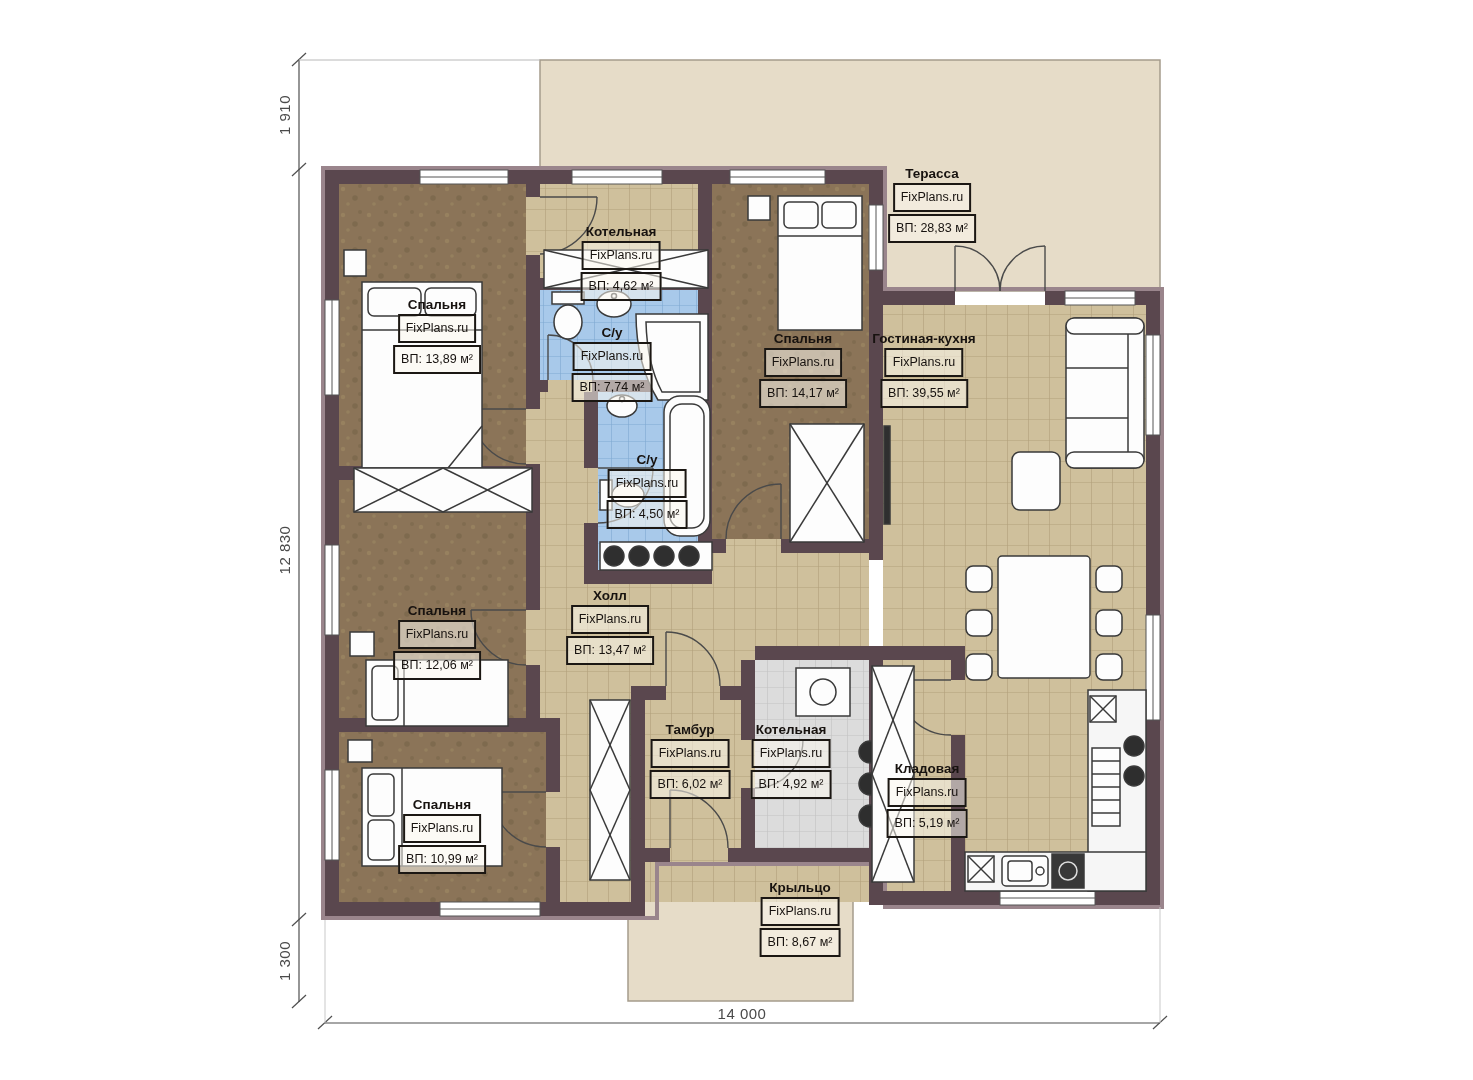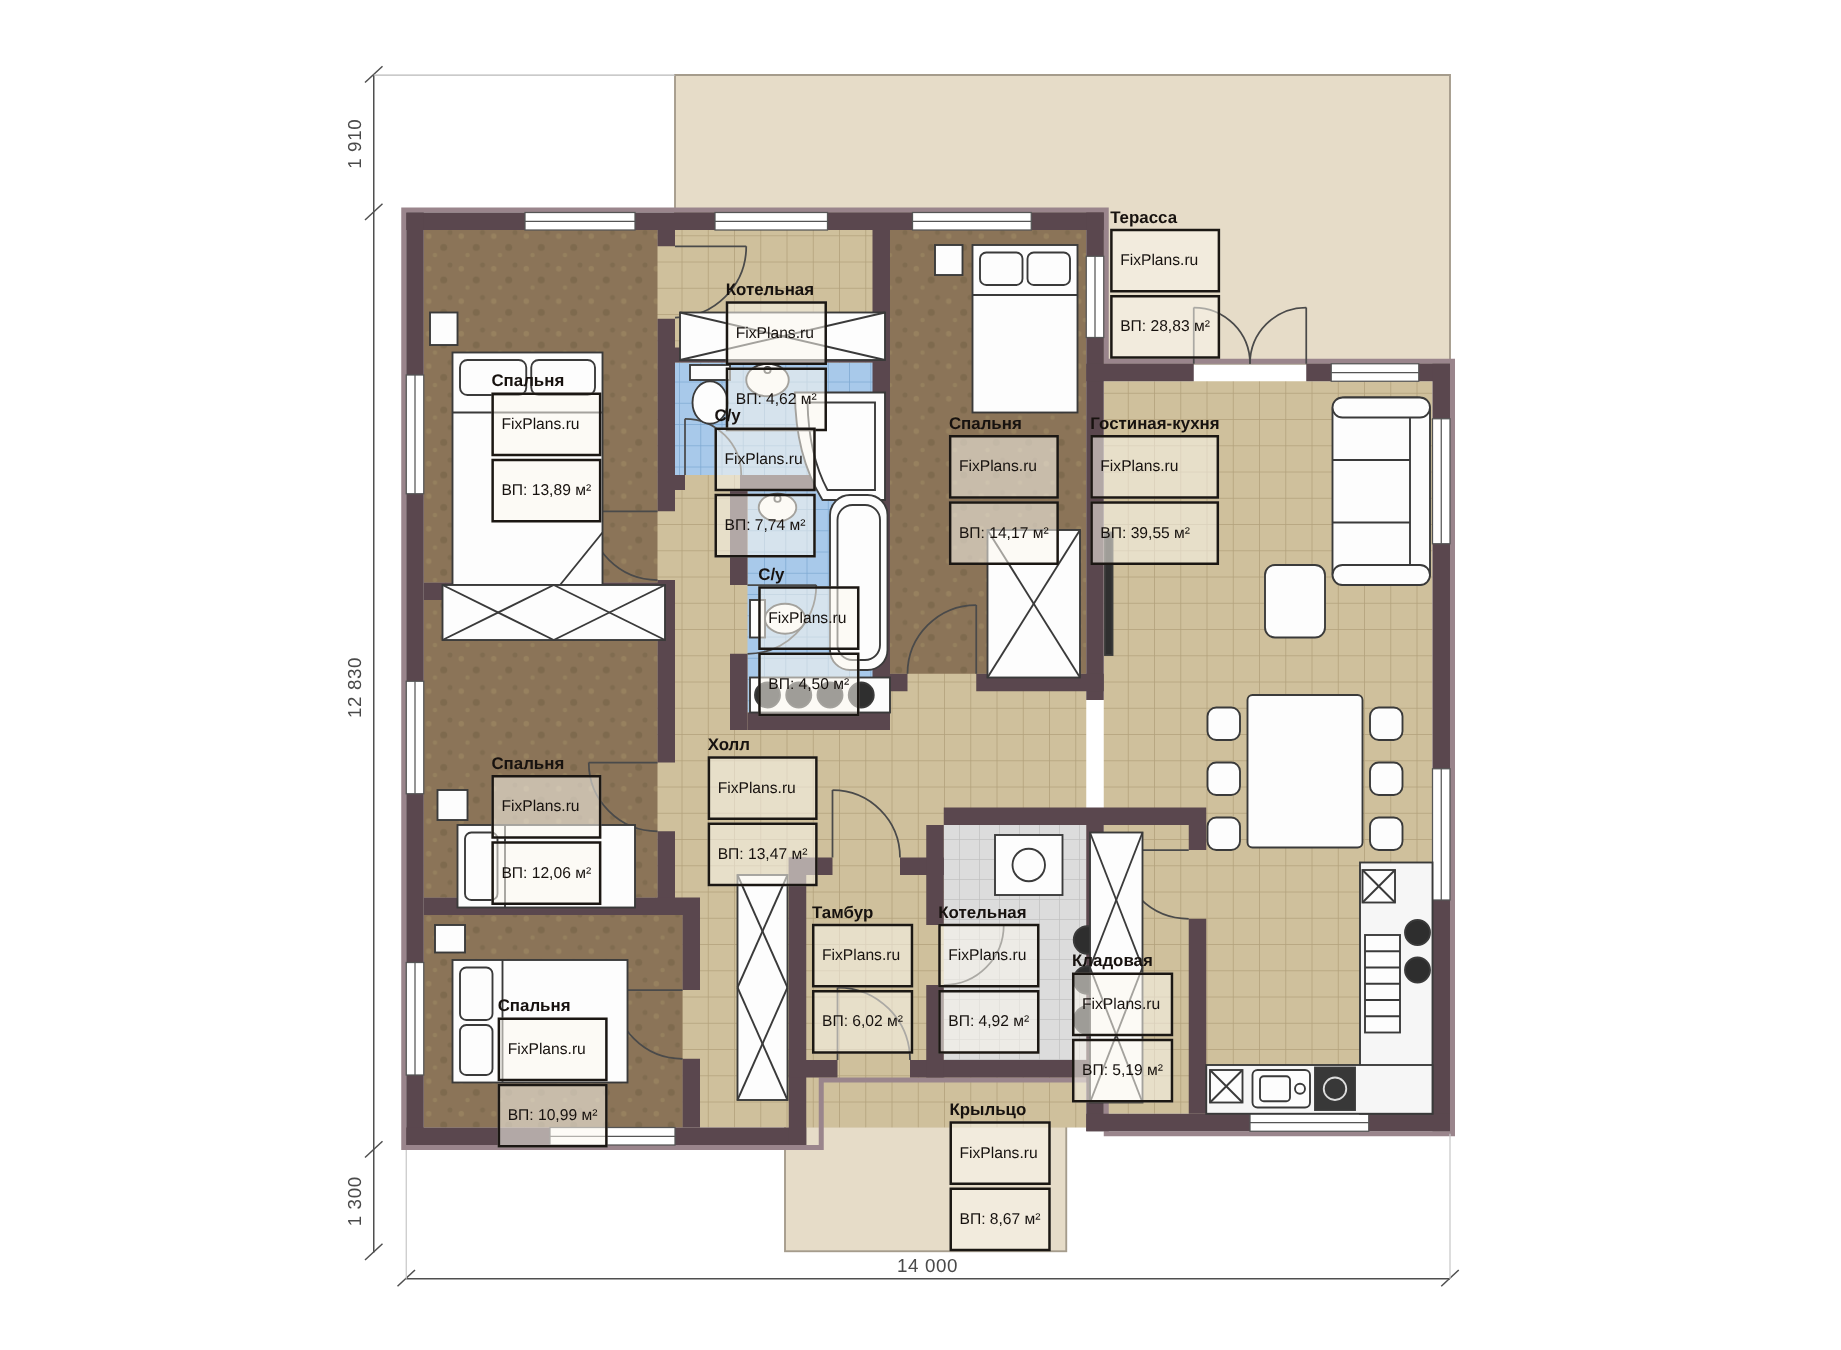--- a/index.html
+++ b/index.html
@@ -1,22 +1,22 @@
 <!DOCTYPE html>
 <html><head>
 <meta charset="utf-8">
 <style>
   html,body{margin:0;padding:0;background:#ffffff;}
   #stage{position:relative;width:1473px;height:1080px;background:#ffffff;overflow:hidden;
          font-family:"Liberation Sans",sans-serif;}
   #plan-svg{position:absolute;left:0;top:0;z-index:1;}
   .room-label{position:absolute;transform:translateX(-50%);display:flex;flex-direction:column;
-              gap:2px;z-index:5;pointer-events:none;}
+              align-items:center;gap:2px;z-index:5;pointer-events:none;}
   .rl-title{font-size:13.5px;font-weight:700;color:#17120f;white-space:nowrap;line-height:15px;}
-  .rl-box{border:2px solid #1b1713;background:rgba(252,248,238,0.55);padding:15px 6px;
+  .rl-box{border:2px solid #1b1713;background:rgba(252,248,238,0.55);padding:4px 6px;
           font-size:12.5px;font-weight:400;color:#17120f;line-height:17px;white-space:nowrap;}
   .dim-label{position:absolute;font-size:15px;color:#4a4a4a;letter-spacing:0.5px;z-index:4;
              transform:translate(-50%,-50%);white-space:nowrap;}
   .dim-label.vert{transform:translate(-50%,-50%) rotate(-90deg);}
 </style>
 </head>
 <body>
 
 <div id="stage">
 
@@ -437,21 +437,21 @@
 <div class="room-label" style="left:690px;top:722px">
   <div class="rl-title">Тамбур</div>
   <div class="rl-box">FixPlans.ru</div>
   <div class="rl-box">ВП: 6,02 м²</div>
 </div>
 <div class="room-label" style="left:791px;top:722px">
   <div class="rl-title">Котельная</div>
   <div class="rl-box">FixPlans.ru</div>
   <div class="rl-box">ВП: 4,92 м²</div>
 </div>
-<div class="room-label" style="left:898px;top:761px">
+<div class="room-label" style="left:927px;top:761px">
   <div class="rl-title">Кладовая</div>
   <div class="rl-box">FixPlans.ru</div>
   <div class="rl-box">ВП: 5,19 м²</div>
 </div>
 <div class="room-label" style="left:800px;top:880px">
   <div class="rl-title">Крыльцо</div>
   <div class="rl-box">FixPlans.ru</div>
   <div class="rl-box">ВП: 8,67 м²</div>
 </div>
 

